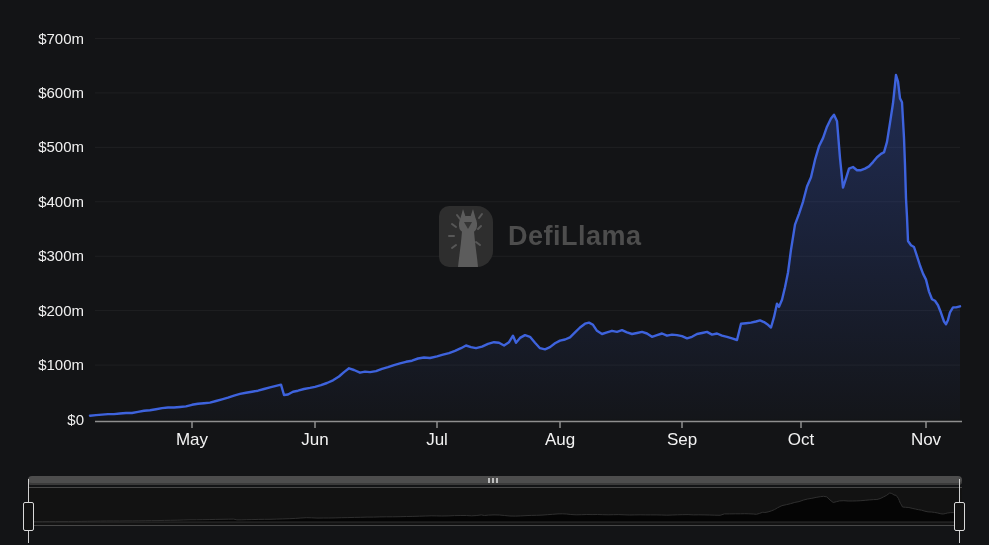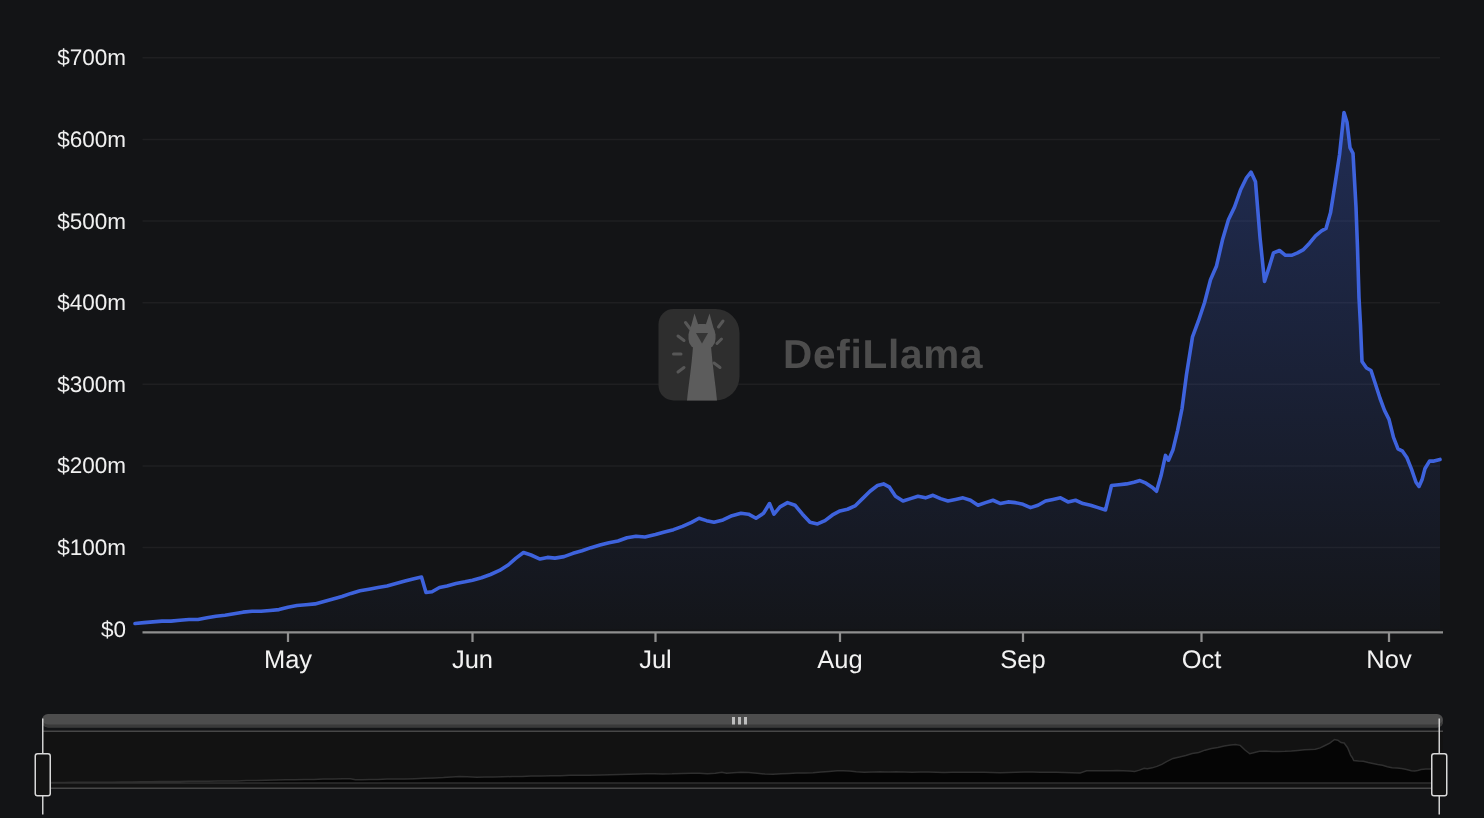--- a/index.html
+++ b/index.html
@@ -1,21 +1,21 @@
 <!DOCTYPE html>
 <html><head>
 <meta charset="utf-8">
 <style>
   html,body{margin:0;padding:0;background:#131416;width:989px;height:545px;overflow:hidden;}
   #app{position:relative;width:989px;height:545px;background:#131416;font-family:"Liberation Sans",sans-serif;}
   #main-chart-svg{position:absolute;left:0;top:0;}
   .ylabel{fill:#f0f0f0;font-size:15px;font-family:"Liberation Sans",sans-serif;}
   .xlabel{fill:#f2f2f2;font-size:17px;font-family:"Liberation Sans",sans-serif;}
   
-  #watermark{position:absolute;left:438px;top:205px;display:flex;align-items:center;gap:28px;pointer-events:none;}
+  #watermark{position:absolute;left:438px;top:205px;display:flex;align-items:center;gap:14px;pointer-events:none;}
   #watermark-text{color:#4d4d4d;font-size:27px;font-weight:bold;letter-spacing:.5px;font-family:"Liberation Sans",sans-serif;}
   
   #brush-zone{position:absolute;left:0;top:470px;width:989px;height:75px;}
   #scrollbar-track{position:absolute;left:28px;top:6px;width:934px;height:9px;background:#4d4d4d;border-radius:4px;box-shadow:inset 0 -2px 0 #3a3a3a;}
   #scrollbar-grip{position:absolute;left:50%;top:2px;margin-left:-7px;display:flex;gap:2px;}
   #scrollbar-grip span{display:block;width:2px;height:5px;background:#bdbdbd;}
   #navigator{position:absolute;left:28px;top:17px;width:934px;height:37px;border-top:1px solid #474747;border-bottom:1px solid #474747;background:#121212;}
   #mini-chart-svg{position:absolute;left:0;top:0;}
   .brush-handle{position:absolute;top:-9px;width:11px;height:64px;}
   .brush-handle .stem{position:absolute;left:5px;top:0;width:1px;height:64px;background:#cfcfcf;}

